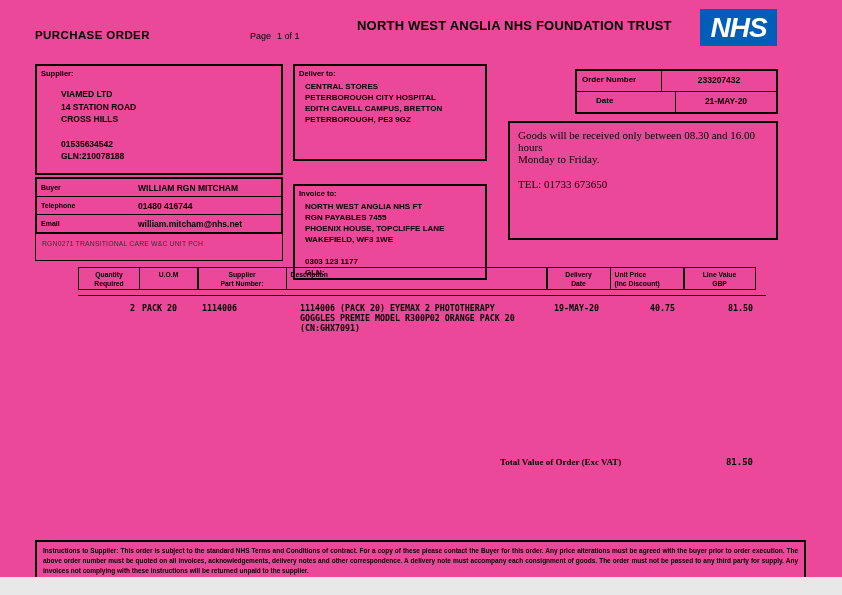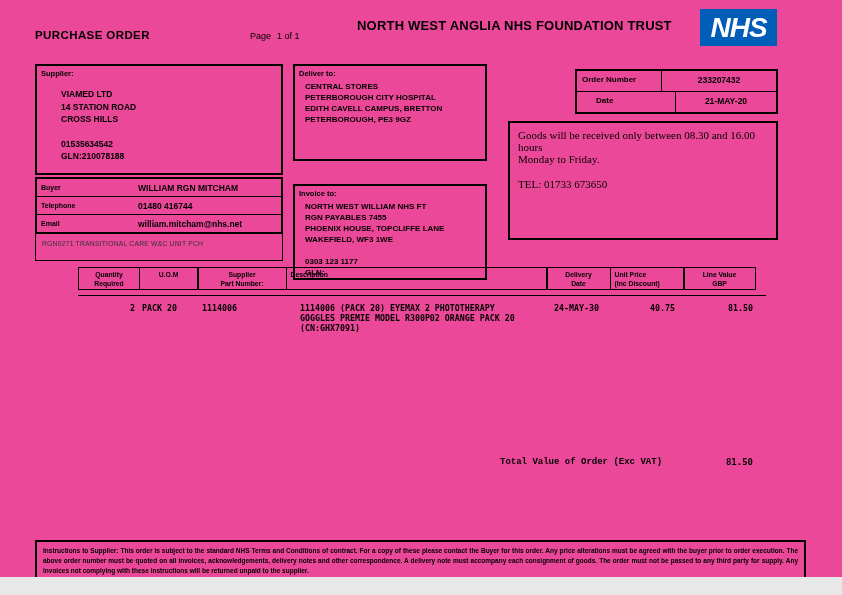--- a/index.html
+++ b/index.html
@@ -70,21 +70,21 @@
   .item-row { left:78px; top:303px; display:flex; font-family:"DejaVu Sans Mono", monospace; font-size:8.3px; font-weight:bold; line-height:10px; }
   .item-row > div { box-sizing:border-box; }
   .item-row .qty { text-align:right; padding-right:5px; }
   .item-row .uom { padding-left:2px; }
   .item-row .part { padding-left:2px; }
   .item-row .desc { padding-left:10px; white-space:pre-line; }
   .item-row .ddate { padding-left:2px; }
   .item-row .unit { text-align:right; padding-right:17px; }
   .item-row .lineval { text-align:right; padding-right:12px; }
 
-  .total-label { left:500px; top:457px; font-family:Liberation Mono, monospace; font-size:9px; font-weight:bold;text-align:center; }
+  .total-label { left:500px; top:457px; font-family:Liberation Serif, serif; font-size:9px; font-weight:bold;text-align:center; }
   .total-value { left:692px; top:457px; width:61px; text-align:right; font-family:"DejaVu Sans Mono", monospace; font-size:9px; font-weight:bold; }
 
   .instructions-box { left:35px; top:540px; width:771px; height:41px; }
   .instructions-box .txt { font-size:6.5px; font-weight:bold; line-height:10px; padding:4px 6px; text-align:justify; }
 </style>
 </head>
 <body>
 
 <div class="page">
 
@@ -153,21 +153,21 @@
     </div>
   </div>
 
   <div class="abs cost-centre-box">
     <div class="txt">RGN0271 TRANSITIONAL CARE W&amp;C UNIT PCH</div>
   </div>
 
   <div class="abs box invoice-box">
     <div class="box-label">Invoice to:</div>
     <div class="addr">
-      <div>NORTH WEST WILLIAM NHS FT</div>
+      <div>NORTH WEST ANGLIA NHS FT</div>
       <div>RGN PAYABLES 7455</div>
       <div>PHOENIX HOUSE, TOPCLIFFE LANE</div>
       <div>WAKEFIELD, WF3 1WE</div>
       <div class="spacer" style="height:11px"></div>
       <div>0303 123 1177</div>
       <div>GLN:</div>
     </div>
   </div>
 
   <div class="abs items-header">
@@ -186,21 +186,21 @@
   </div>
   <div class="abs header-rule"></div>
 
   <div class="abs item-row">
     <div class="qty c0">2</div>
     <div class="uom c1">PACK 20</div>
     <div class="part c2">1114006</div>
     <div class="desc c3">1114006 (PACK 20)  EYEMAX 2 PHOTOTHERAPY
 GOGGLES PREMIE MODEL R300P02 ORANGE PACK 20
 (CN:GHX7091)</div>
-    <div class="ddate c4">24-MAY-30</div>
+    <div class="ddate c4">19-MAY-20</div>
     <div class="unit c5">40.75</div>
     <div class="lineval c6">81.50</div>
   </div>
 
   <div class="abs total-label">Total Value of Order (Exc VAT)</div>
   <div class="abs total-value">81.50</div>
 
   <div class="abs box instructions-box">
     <div class="txt">Instructions to Supplier: This order is subject to the standard NHS Terms and Conditions of contract. For a copy of these please contact the Buyer for this order. Any price alterations must be agreed with the buyer prior to order execution. The above order number must be quoted on all invoices, acknowledgements, delivery notes and other correspondence. A delivery note must accompany each consignment of goods. The order must not be passed to any third party for supply. Any invoices not complying with these instructions will be returned unpaid to the supplier.</div>
   </div>

